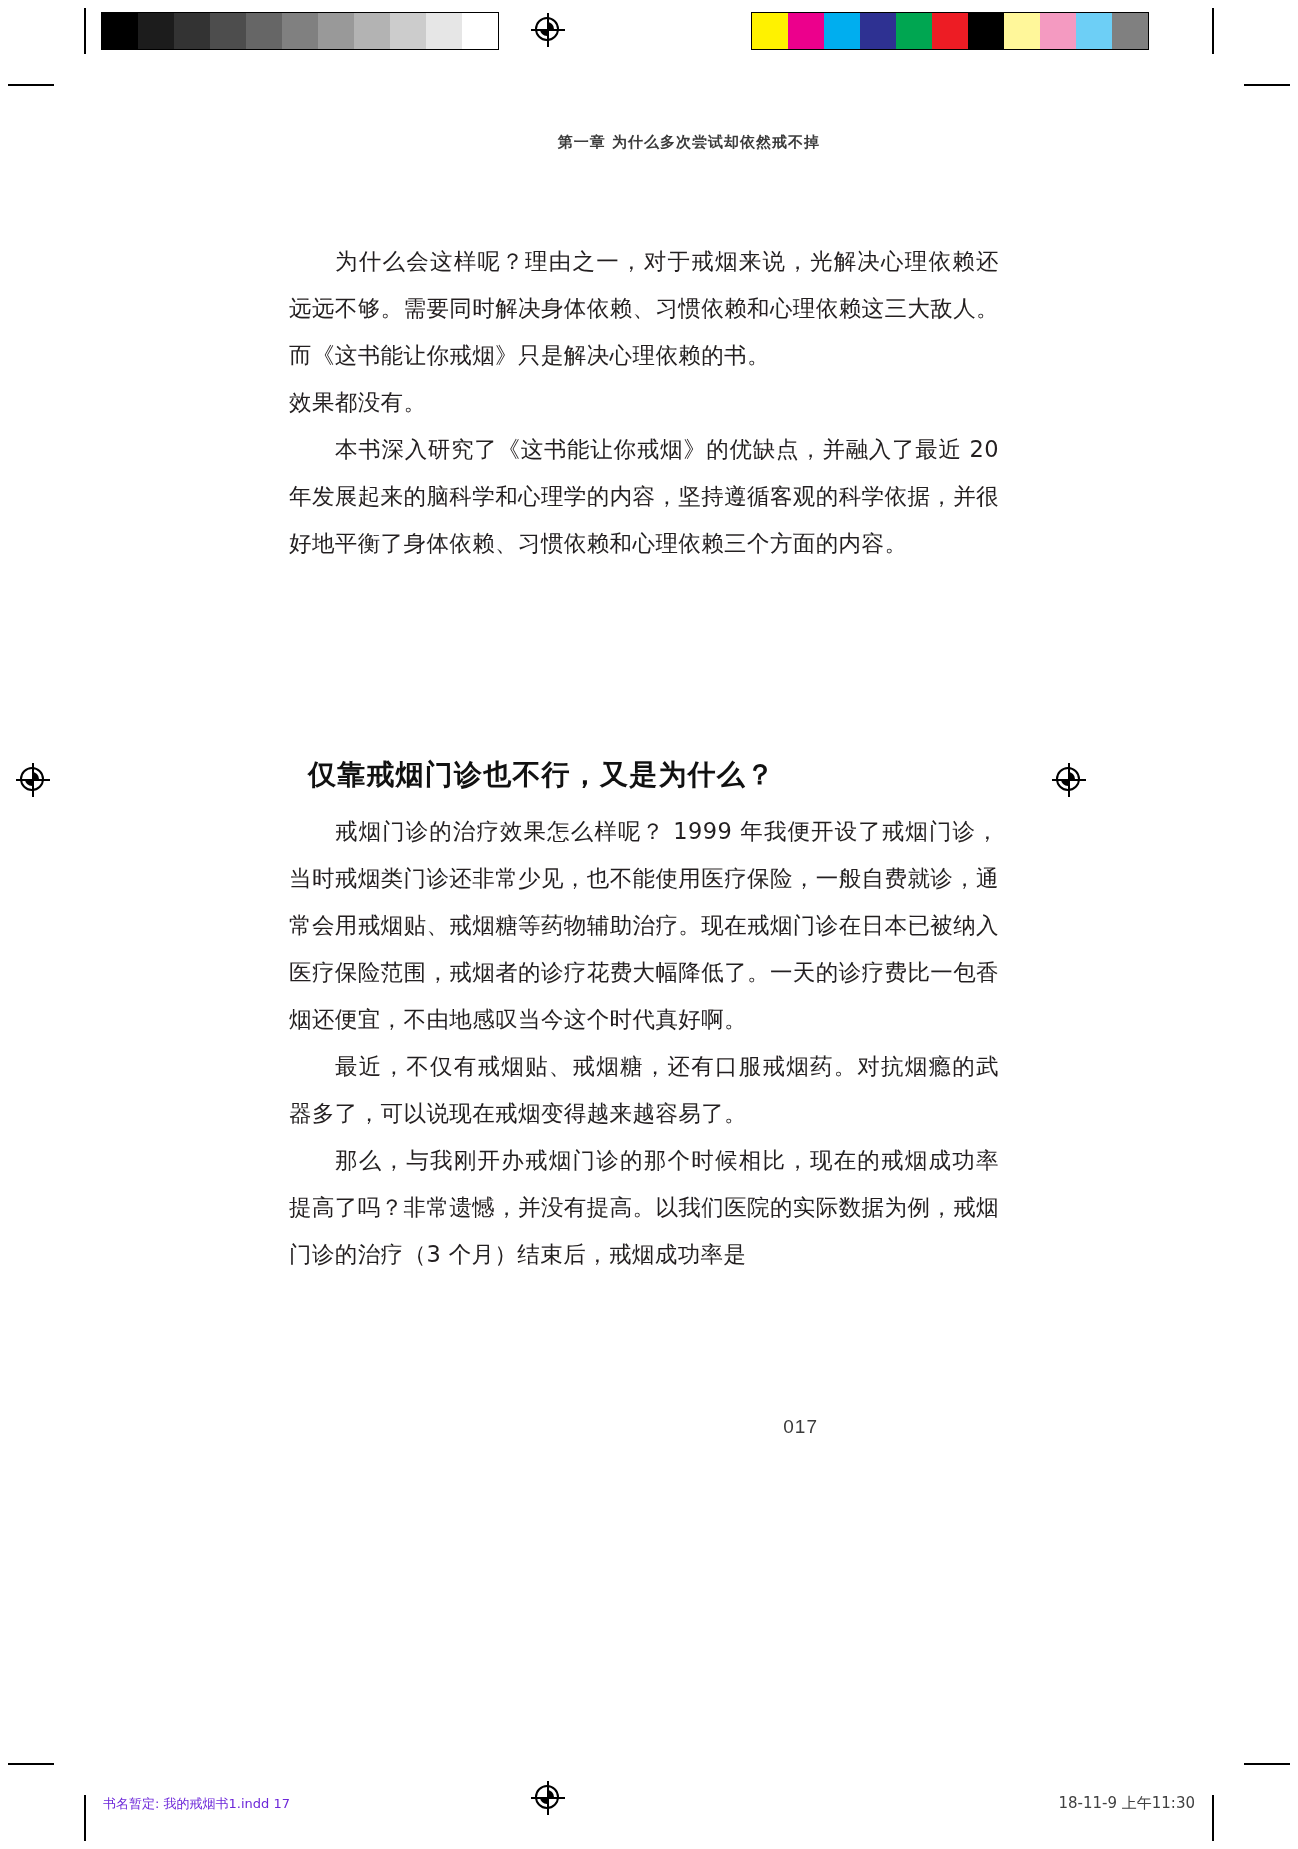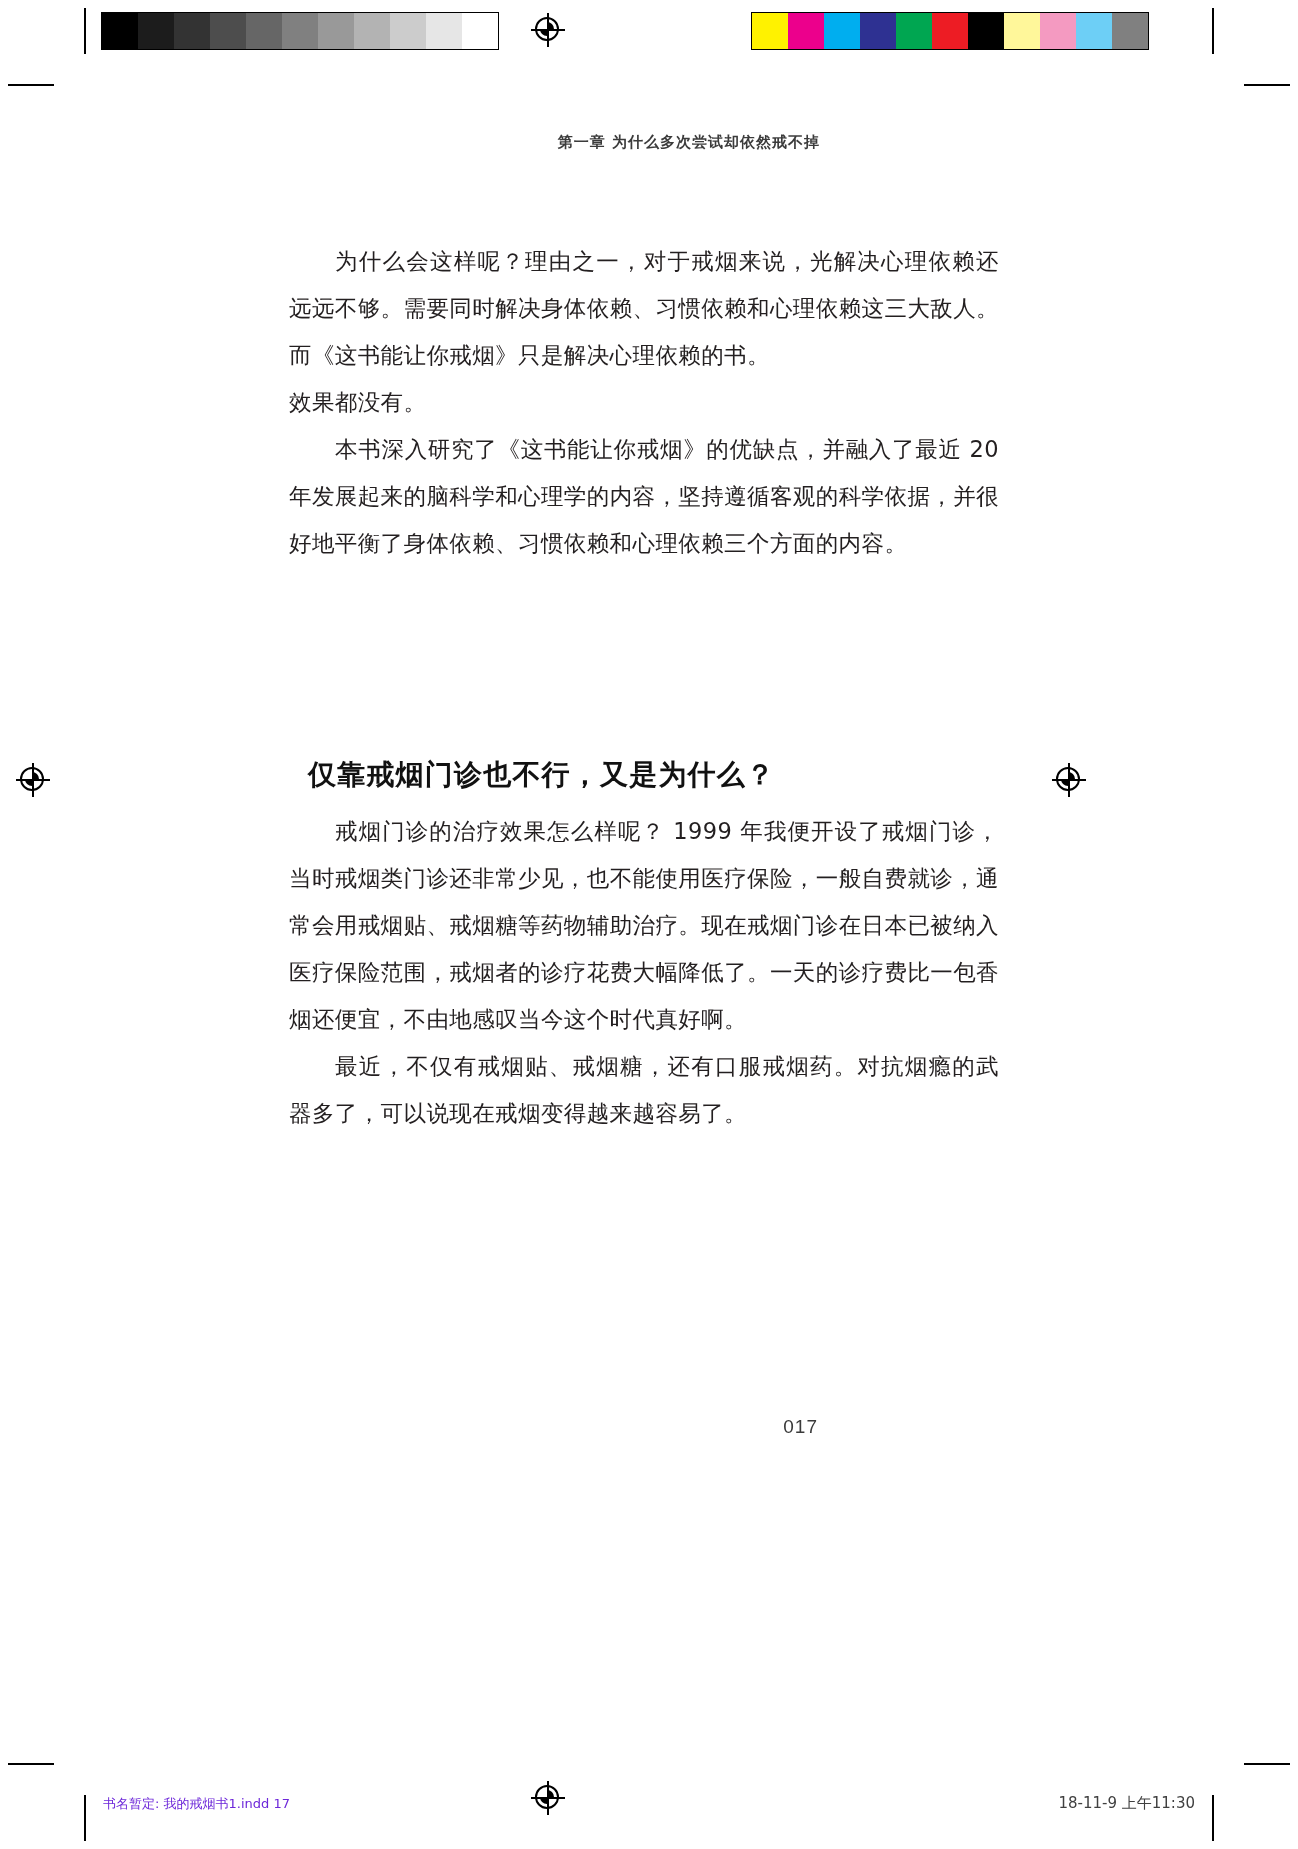--- a/index.html
+++ b/index.html
@@ -236,19 +236,20 @@
     <p class="para indent">为什么会这样呢？理由之一，对于戒烟来说，光解决心理依赖还远远不够。需要同时解决身体依赖、习惯依赖和心理依赖这三大敌人。而《这书能让你戒烟》只是解决心理依赖的书。</p>
     <p class="para">效果都没有。</p>
     <p class="para indent">本书深入研究了《这书能让你戒烟》的优缺点，并融入了最近 20 年发展起来的脑科学和心理学的内容，坚持遵循客观的科学依据，并很好地平衡了身体依赖、习惯依赖和心理依赖三个方面的内容。</p>
   </div>
 
   <div class="section-title">仅靠戒烟门诊也不行，又是为什么？</div>
 
   <div class="text-col-2">
     <p class="para indent">戒烟门诊的治疗效果怎么样呢？ 1999 年我便开设了戒烟门诊，当时戒烟类门诊还非常少见，也不能使用医疗保险，一般自费就诊，通常会用戒烟贴、戒烟糖等药物辅助治疗。现在戒烟门诊在日本已被纳入医疗保险范围，戒烟者的诊疗花费大幅降低了。一天的诊疗费比一包香烟还便宜，不由地感叹当今这个时代真好啊。</p>
     <p class="para indent">最近，不仅有戒烟贴、戒烟糖，还有口服戒烟药。对抗烟瘾的武器多了，可以说现在戒烟变得越来越容易了。</p>
+    <p class="para indent">那么，与我刚开办戒烟门诊的那个时候相比，现在的戒烟成功率提高了吗？非常遗憾，并没有提高。以我们医院的实际数据为例，戒烟门诊的治疗（3 个月）结束后，戒烟成功率是</p>
   </div>
 
   <div class="folio">017</div>
 </div>
 
 <div class="slug-left">书名暂定: 我的戒烟书1.indd  17</div>
 <div class="slug-right">18-11-9  上午11:30</div>
 
 </body></html>

